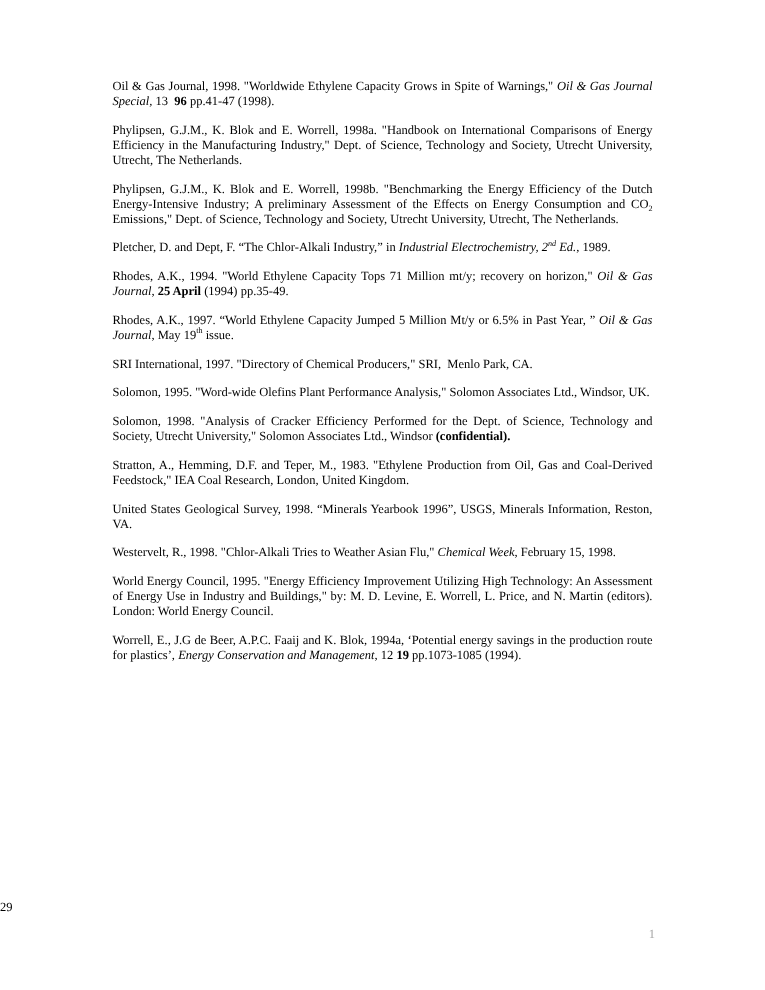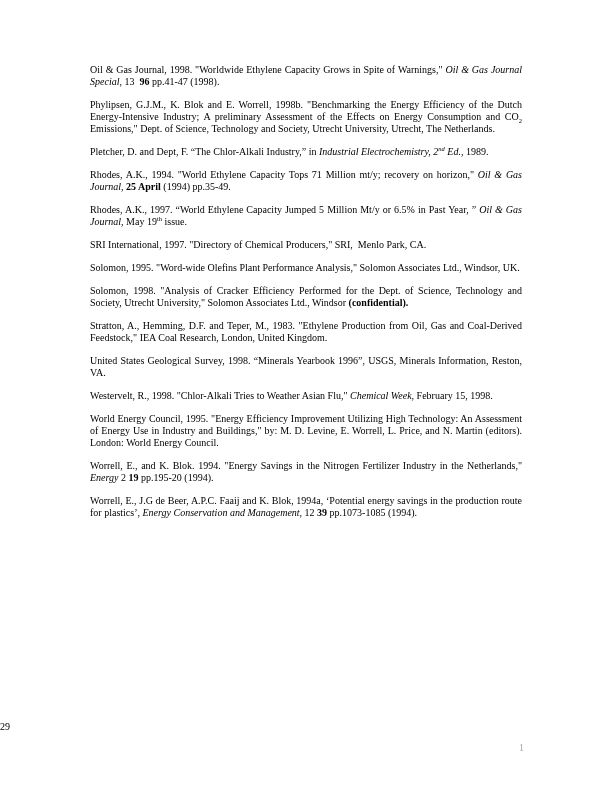--- a/index.html
+++ b/index.html
@@ -55,29 +55,29 @@
     font-size: 10px;
     line-height: 12px;
   }
 </style>
 </head>
 <body>
 
 <div class="page">
   <div class="content">
       <p class="ref"><span class="p">Oil &amp; Gas Journal, 1998. "Worldwide Ethylene Capacity Grows in Spite of Warnings," </span><span class="i">Oil &amp; Gas Journal Special,</span><span class="p"> 13&nbsp; </span><span class="b">96</span><span class="p"> pp.41-47 (1998).</span></p>
+      <p class="ref"><span class="p">Phylipsen, G.J.M., K. Blok and E. Worrell, 1998a. "Handbook on International Comparisons of Energy Efficiency in the Manufacturing Industry," Dept. of Science, Technology and Society, Utrecht University, Utrecht, The Netherlands.</span></p>
       <p class="ref"><span class="p">Phylipsen, G.J.M., K. Blok and E. Worrell, 1998b. "Benchmarking the Energy Efficiency of the Dutch Energy-Intensive Industry; A preliminary Assessment of the Effects on Energy Consumption and CO</span><span class="sub">2</span><span class="p"> Emissions," Dept. of Science, Technology and Society, Utrecht University, Utrecht, The Netherlands.</span></p>
       <p class="ref"><span class="p">Pletcher, D. and Dept, F. “The Chlor-Alkali Industry,” in </span><span class="i">Industrial Electrochemistry, 2</span><span class="isup">nd</span><span class="i"> Ed.</span><span class="p">, 1989.</span></p>
       <p class="ref"><span class="p">Rhodes, A.K., 1994. "World Ethylene Capacity Tops 71 Million mt/y; recovery on horizon," </span><span class="i">Oil &amp; Gas Journal</span><span class="p">, </span><span class="b">25 April</span><span class="p"> (1994) pp.35-49.</span></p>
       <p class="ref"><span class="p">Rhodes, A.K., 1997. “World Ethylene Capacity Jumped 5 Million Mt/y or 6.5% in Past Year, ” </span><span class="i">Oil &amp; Gas Journal</span><span class="p">, May 19</span><span class="sup">th</span><span class="p"> issue.</span></p>
       <p class="ref"><span class="p">SRI International, 1997. "Directory of Chemical Producers," SRI,&nbsp; Menlo Park, CA.</span></p>
       <p class="ref"><span class="p">Solomon, 1995. "Word-wide Olefins Plant Performance Analysis," Solomon Associates Ltd., Windsor, UK.</span></p>
       <p class="ref"><span class="p">Solomon, 1998. "Analysis of Cracker Efficiency Performed for the Dept. of Science, Technology and Society, Utrecht University," Solomon Associates Ltd., Windsor </span><span class="b">(confidential).</span></p>
       <p class="ref"><span class="p">Stratton, A., Hemming, D.F. and Teper, M., 1983. "Ethylene Production from Oil, Gas and Coal-Derived Feedstock," IEA Coal Research, London, United Kingdom.</span></p>
       <p class="ref"><span class="p">United States Geological Survey, 1998. “Minerals Yearbook 1996”, USGS, Minerals Information, Reston, VA.</span></p>
       <p class="ref"><span class="p">Westervelt, R., 1998. "Chlor-Alkali Tries to Weather Asian Flu," </span><span class="i">Chemical Week</span><span class="p">, February 15, 1998.</span></p>
       <p class="ref"><span class="p">World Energy Council, 1995. "Energy Efficiency Improvement Utilizing High Technology: An Assessment of Energy Use in Industry and Buildings," by: M. D. Levine, E. Worrell, L. Price, and N. Martin (editors). London: World Energy Council.</span></p>
-      <p class="ref"><span class="p">Worrell, E., and K. Blok. 1994. "Energy Savings in the Nitrogen Fertilizer Industry in the Netherlands," </span><span class="i">Energy</span><span class="p"> 2 </span><span class="b">19</span><span class="p"> pp.195-20 (1994).</span></p>
-      <p class="ref"><span class="p">Worrell, E., J.G de Beer, A.P.C. Faaij and K. Blok, 1994a, ‘Potential energy savings in the production route for plastics’, </span><span class="i">Energy Conservation and Management</span><span class="p">, 12 </span><span class="b">39</span><span class="p"> pp.1073-1085 (1994).</span></p>
+      <p class="ref"><span class="p">Worrell, E., J.G de Beer, A.P.C. Faaij and K. Blok, 1994a, ‘Potential energy savings in the production route for plastics’, </span><span class="i">Energy Conservation and Management</span><span class="p">, 12 </span><span class="b">19</span><span class="p"> pp.1073-1085 (1994).</span></p>
     </div>
   <div class="footer-pagenum">29</div>
   <div class="corner-num" style="color: rgb(166, 166, 166);">1</div>
 </div>
 
 </body></html>

